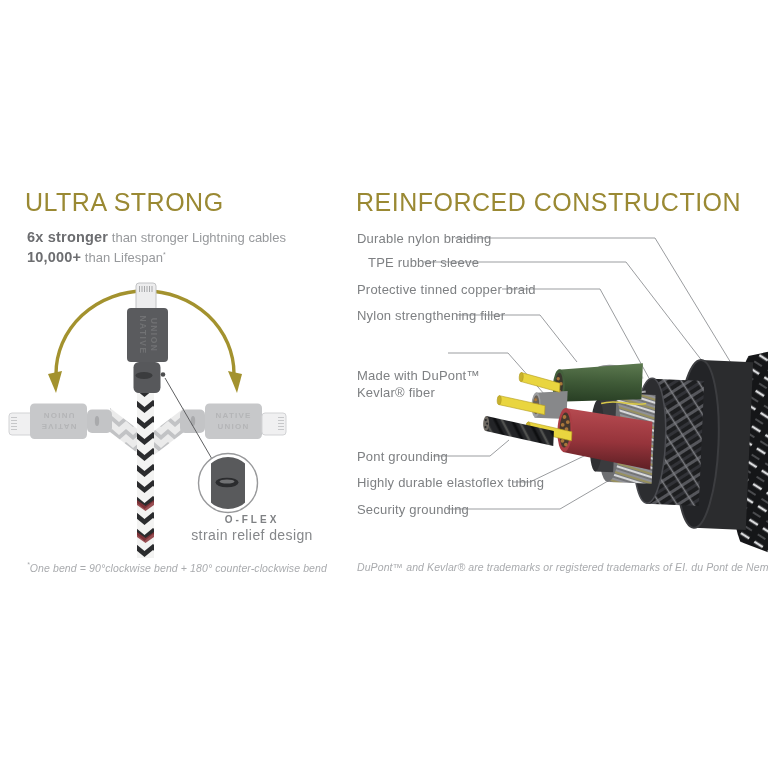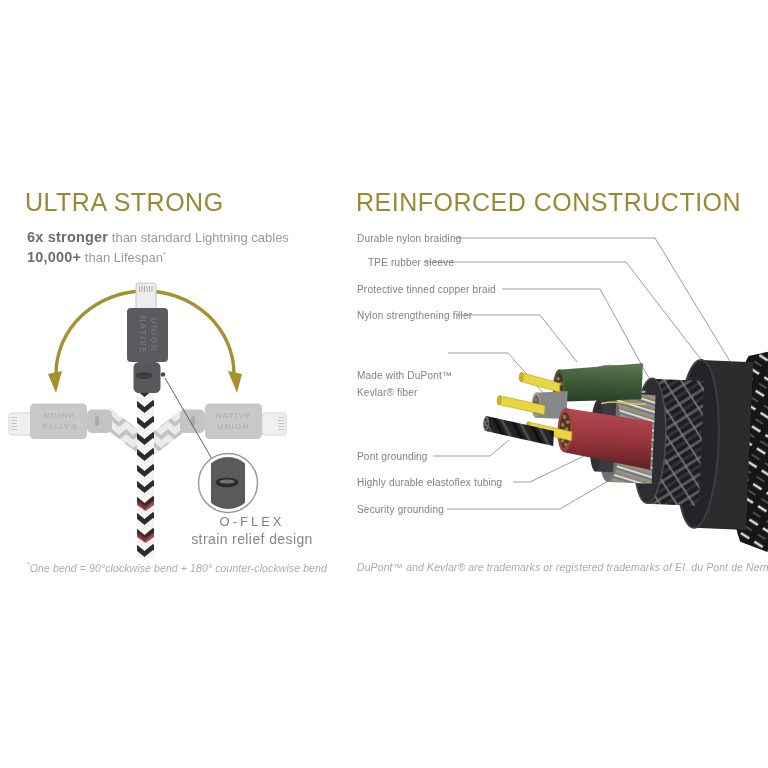--- a/index.html
+++ b/index.html
@@ -3,24 +3,24 @@
 <meta charset="utf-8">
 <style>
   html,body{margin:0;padding:0;background:#ffffff;}
   .canvas{position:relative;width:768px;height:768px;background:#ffffff;overflow:hidden;
           font-family:"Liberation Sans",sans-serif;}
   .gfx{position:absolute;left:0;top:0;width:768px;height:768px;pointer-events:none;}
   .abs{position:absolute;white-space:nowrap;padding-left:24px;}
   .section-title{font-size:25px;letter-spacing:.5px;font-weight:400;color:#9a8933;}
   .stat{font-size:13px;color:#97999c;}
   .stat b{font-size:14.5px;color:#6c6d70;font-weight:bold;letter-spacing:.2px;}
-  .label{font-size:10px;color:#7e8083;letter-spacing:.2px;line-height:17px;}
+  .label{font-size:13px;color:#7e8083;letter-spacing:.2px;line-height:17px;}
   .footnote{font-size:10.5px;font-style:italic;color:#a9abae;letter-spacing:.1px;}
   .callout-caption{width:150px;text-align:center;color:#85878a;}
-  .callout-caption .l1{font-size:13px;letter-spacing:3px;color:#7f8184;}
+  .callout-caption .l1{font-size:10px;letter-spacing:3px;color:#7f8184;font-weight:bold;}
   .callout-caption .l2{font-size:14px;letter-spacing:.4px;margin-top:2px;}
   sup{font-size:7px;vertical-align:super;}
 </style>
 </head>
 <body>
 
 <div class="canvas">
 
   <svg class="gfx" viewBox="0 0 768 768">
     <defs>
@@ -254,21 +254,21 @@
             <circle cx="485.5" cy="432.5" r="1.1"></circle>
         </g>
       </g>
     </g>
   </svg>
 
   <div class="abs section-title" style="left:1px;top:188px;">ULTRA STRONG</div>
 
   <div class="abs stat" style="left:3px;top:229px;">
     <b>6x stronger</b>
-    <span>than standard Lightning cables</span>
+    <span>than stronger Lightning cables</span>
   </div>
   <div class="abs stat" style="left:3px;top:249px;">
     <b>10,000+</b>
     <span>than Lifespan</span><sup>*</sup>
   </div>
 
   <div class="abs callout-caption" style="left:153px;top:514px;">
     <div class="l1">O-FLEX</div>
     <div class="l2">strain relief design</div>
   </div>

